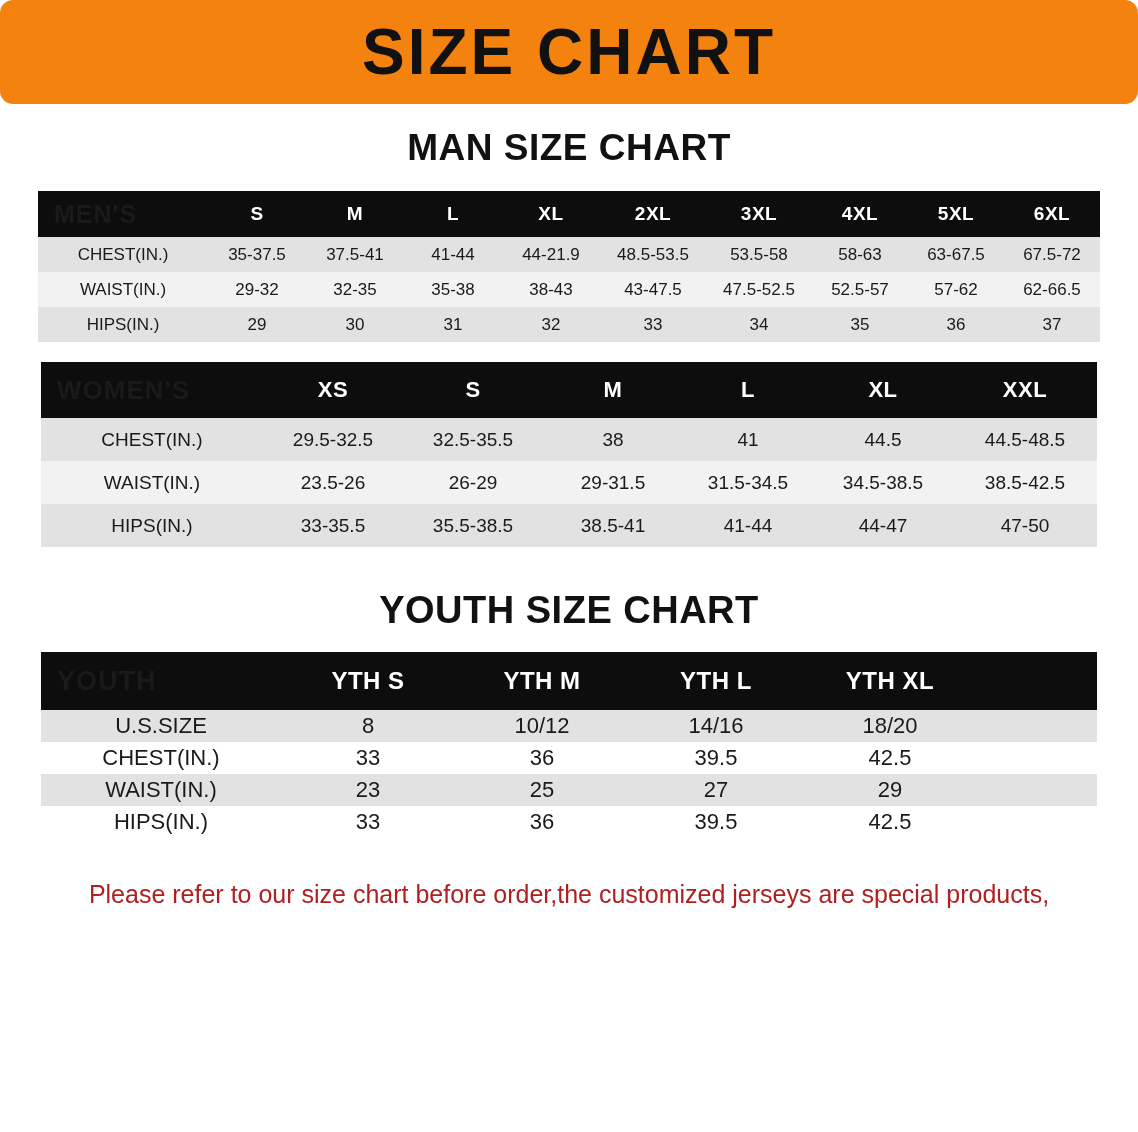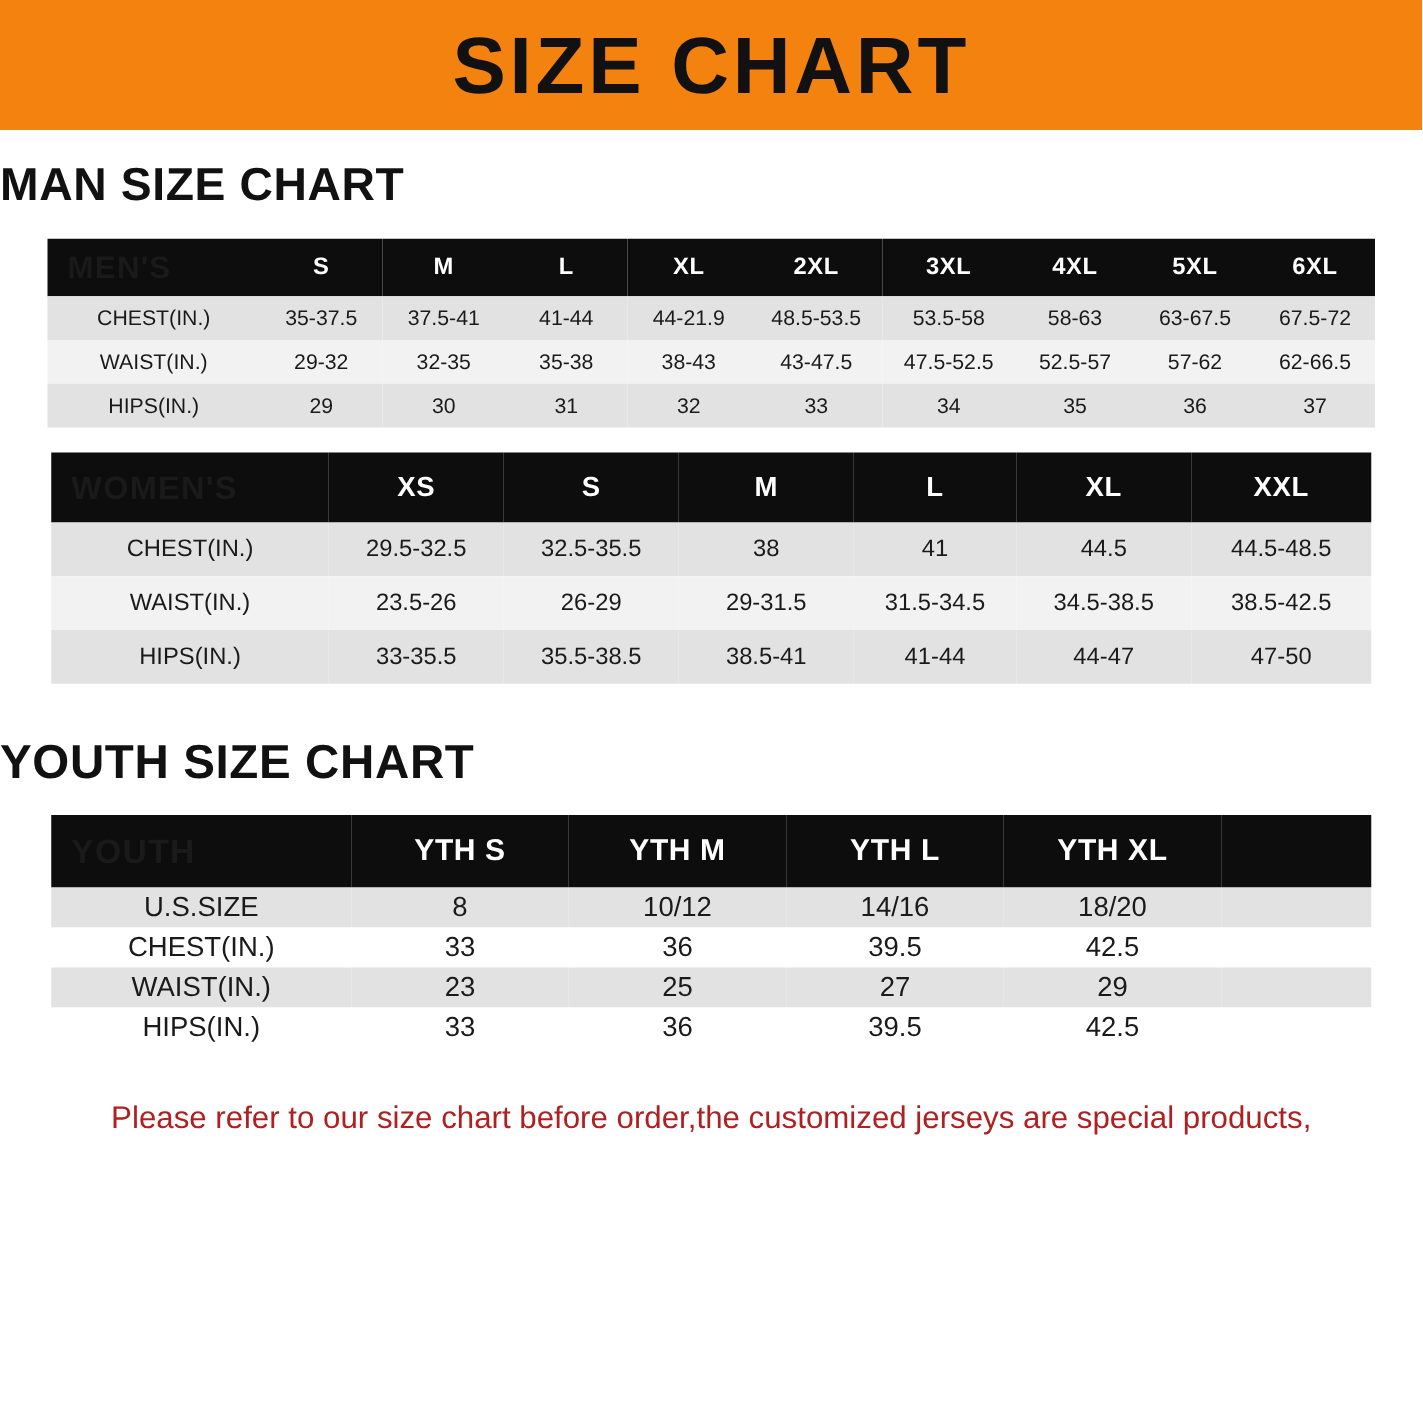--- a/index.html
+++ b/index.html
@@ -18,32 +18,34 @@
   }
 
   
   .banner {
     width: 100%;
     height: 104px;
     background: #f4820f;
     display: flex;
     align-items: center;
     justify-content: center;
+    border-radius: 13px;
   }
   .banner-title {
     font-size: 64px;
     font-weight: bold;
     letter-spacing: 3px;
     color: #111111;
     line-height: 1;
     font-family: "Liberation Sans", sans-serif;
   }
 
   
   .section-title {
+    text-align: center;
     font-size: 37px;
     font-weight: bold;
     color: #111;
     letter-spacing: 0.5px;
   }
   #man-title   { margin-top: 23px; }
   #women-title { margin-top: 34px; }
   #youth-title { margin-top: 42px; font-size: 38px; }
 
   

